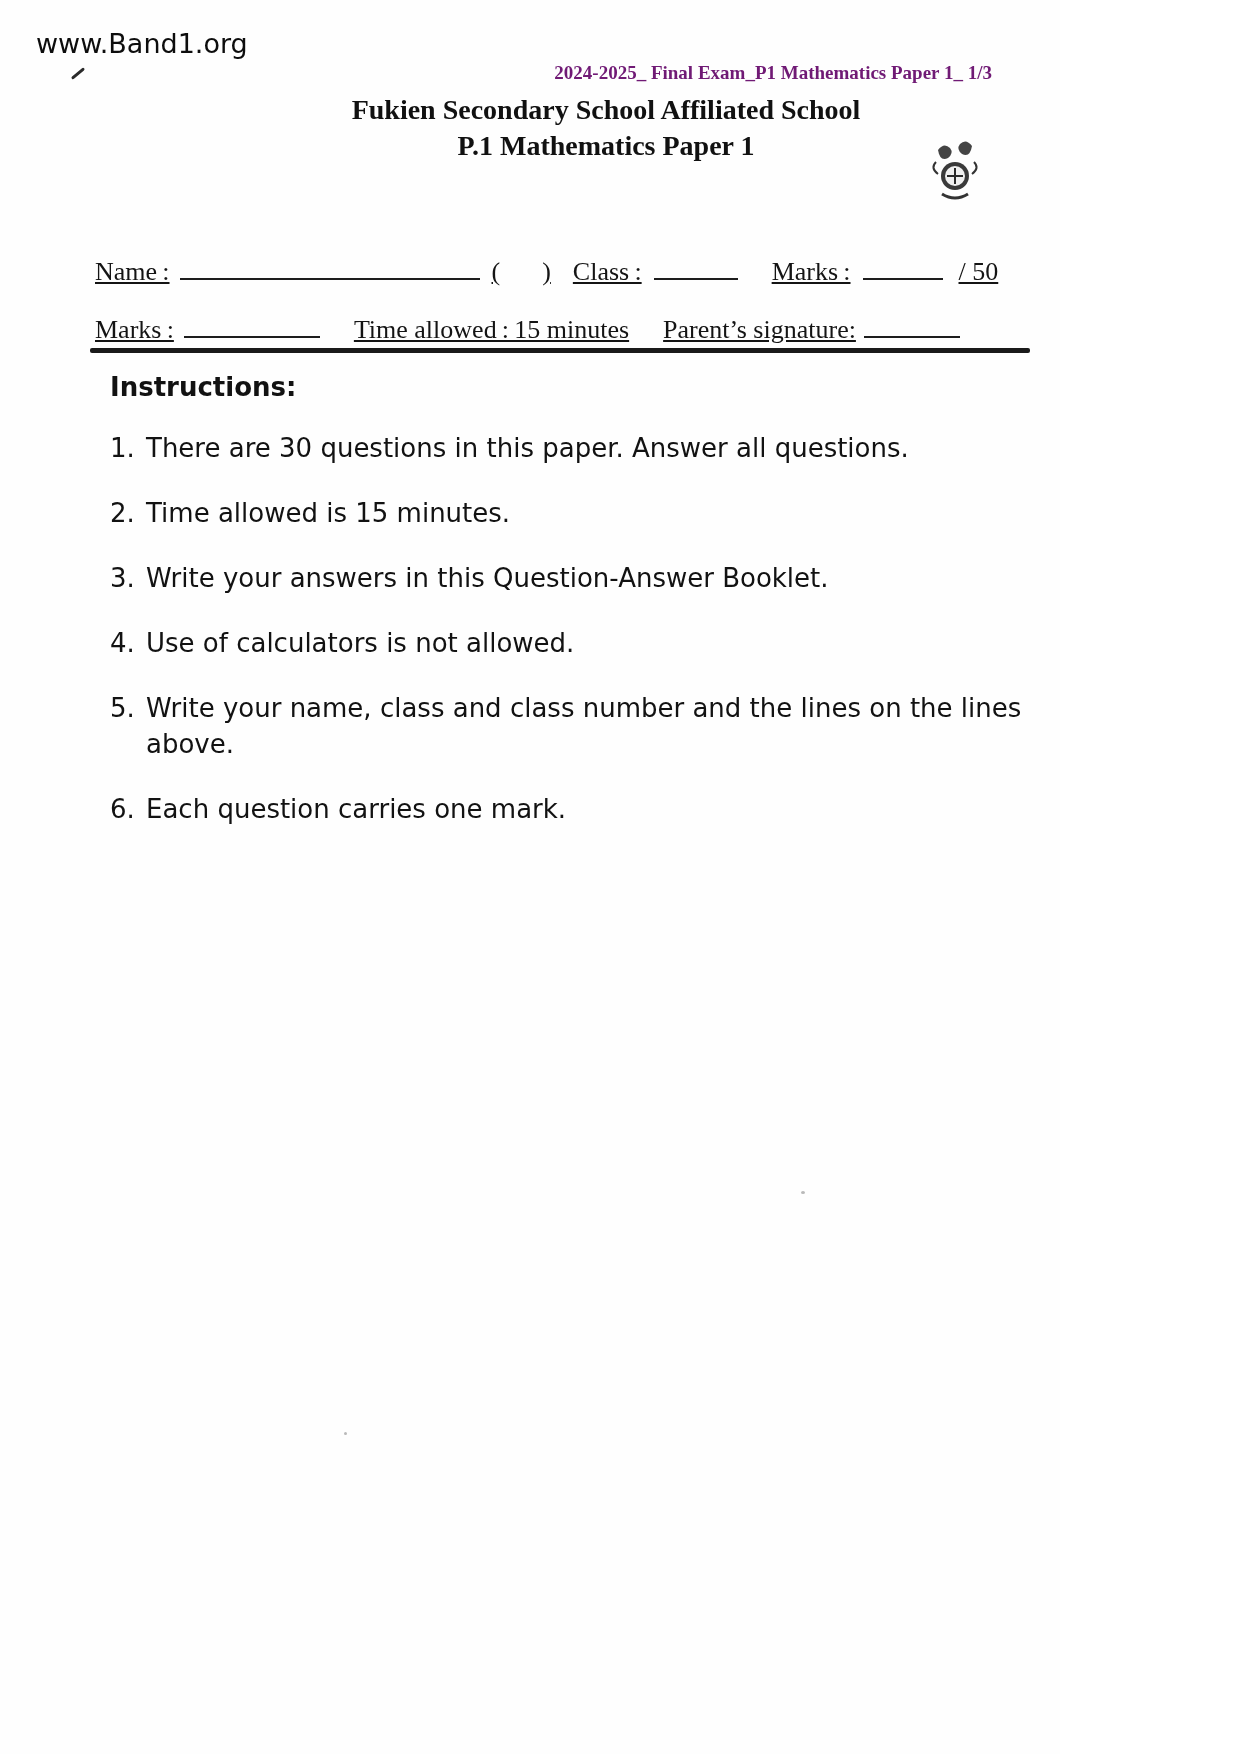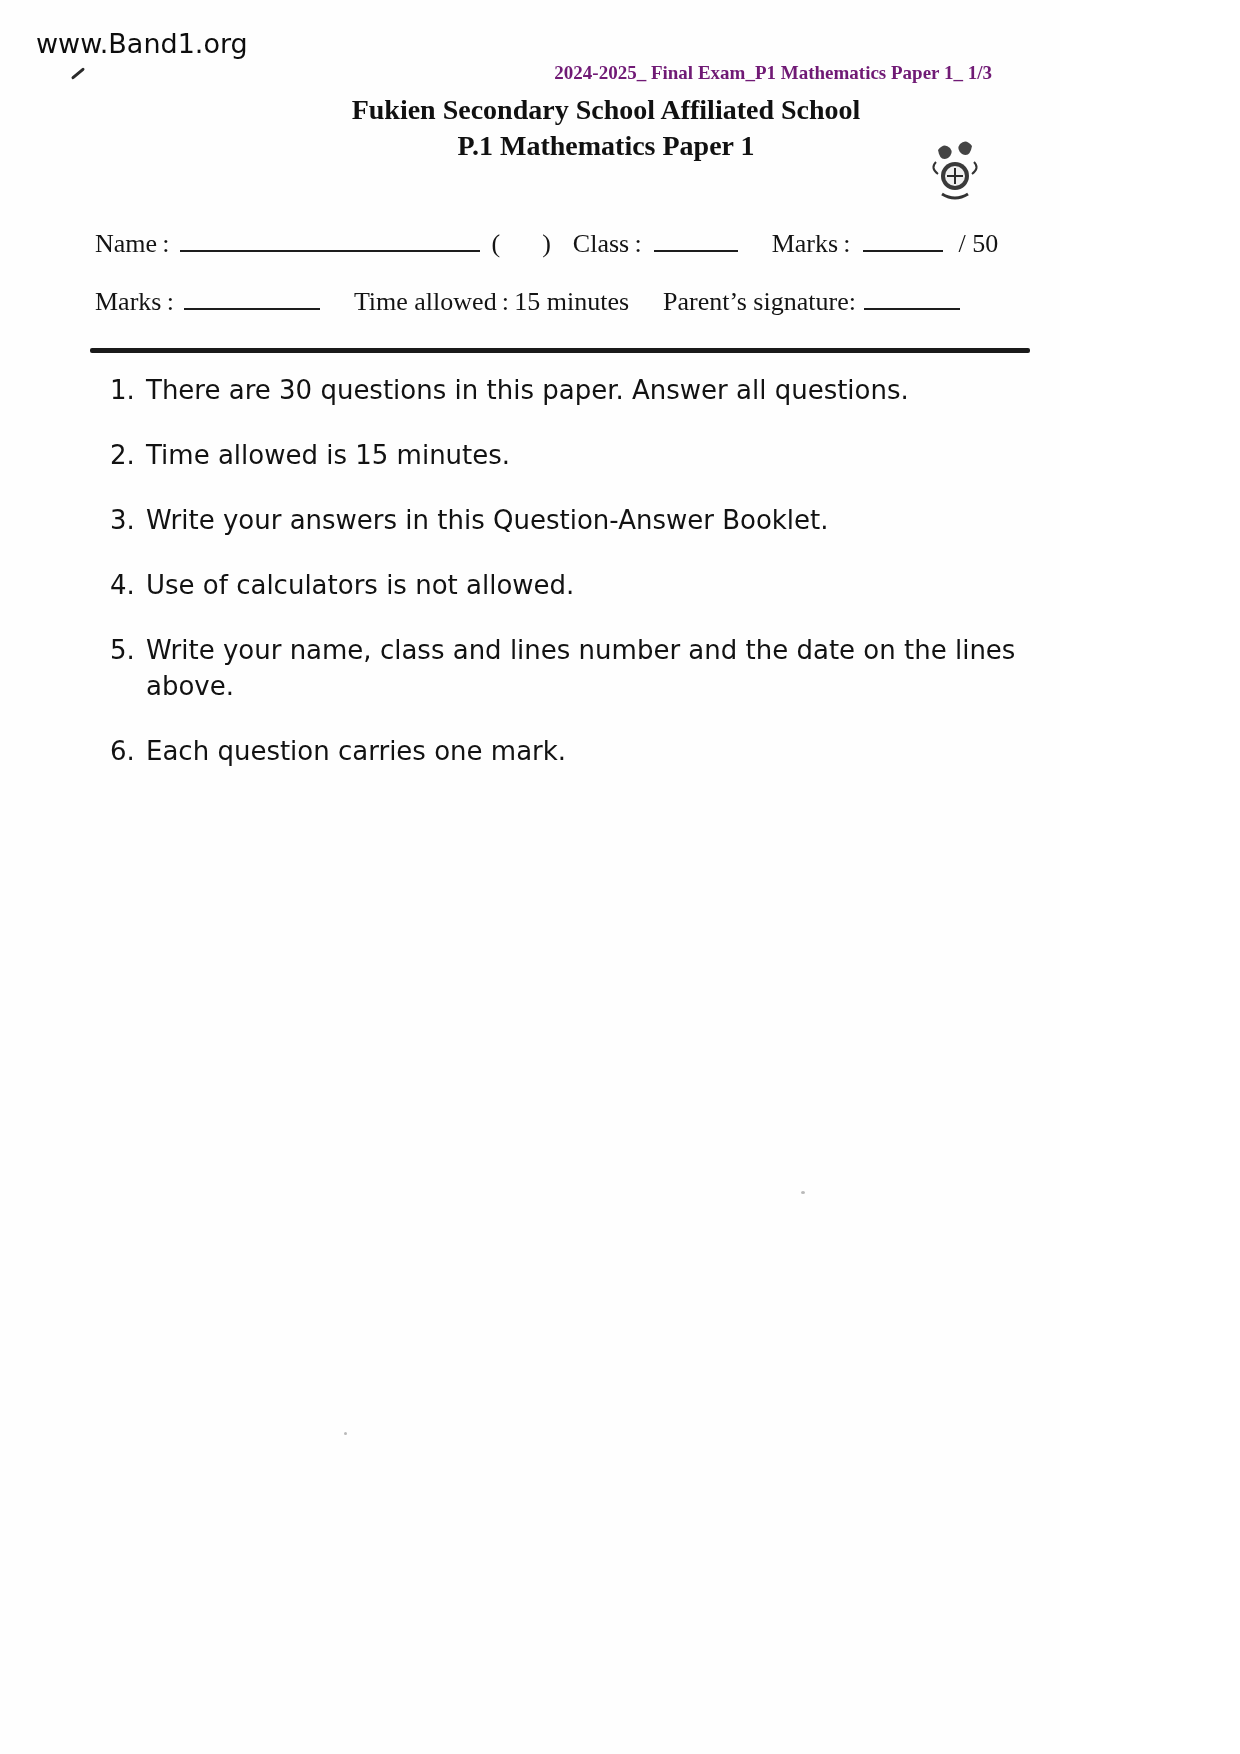--- a/index.html
+++ b/index.html
@@ -70,25 +70,26 @@
     position: absolute;
     top: 132px;
     left: 918px;
     width: 74px;
     height: 76px;
   }
 
   
   .info-block {
     position: absolute;
-    top: 228px;
+    top: 256px;
     left: 95px;
     width: 935px;
     font-size: 26px;
     color: #141414;
+    text-decoration: underline;
   }
   .info-row {
     display: flex;
     align-items: baseline;
     white-space: nowrap;
   }
   .info-row.row2 { margin-top: 27px; }
   .blank {
     display: inline-block;
     border-bottom: 2px solid #1d1d1d;
@@ -197,40 +198,41 @@
       <span class="blank date-line"></span>
       <span class="sp-c">Time allowed : 15 minutes</span>
       <span class="sp-c">Parent’s signature:</span>
       <span class="blank sig-line"></span>
     </div>
   </div>
 
   <div class="divider"></div>
 
   <div class="instructions">
+    <div class="instructions-title">Instructions:</div>
     <div id="instr-list">
         <div class="instr-item">
           <span class="instr-num">1.</span>
           <span class="instr-text">There are 30 questions in this paper. Answer all questions.</span>
         </div>
         <div class="instr-item">
           <span class="instr-num">2.</span>
           <span class="instr-text">Time allowed is 15 minutes.</span>
         </div>
         <div class="instr-item">
           <span class="instr-num">3.</span>
           <span class="instr-text">Write your answers in this Question-Answer Booklet.</span>
         </div>
         <div class="instr-item">
           <span class="instr-num">4.</span>
           <span class="instr-text">Use of calculators is not allowed.</span>
         </div>
         <div class="instr-item">
           <span class="instr-num">5.</span>
-          <span class="instr-text">Write your name, class and lines number and the date on the lines above.</span>
+          <span class="instr-text">Write your name, class and class number and the lines on the lines above.</span>
         </div>
         <div class="instr-item">
           <span class="instr-num">6.</span>
           <span class="instr-text">Each question carries one mark.</span>
         </div>
       </div>
   </div>
 
   <div class="speck s1"></div>
   <div class="speck s2"></div>

